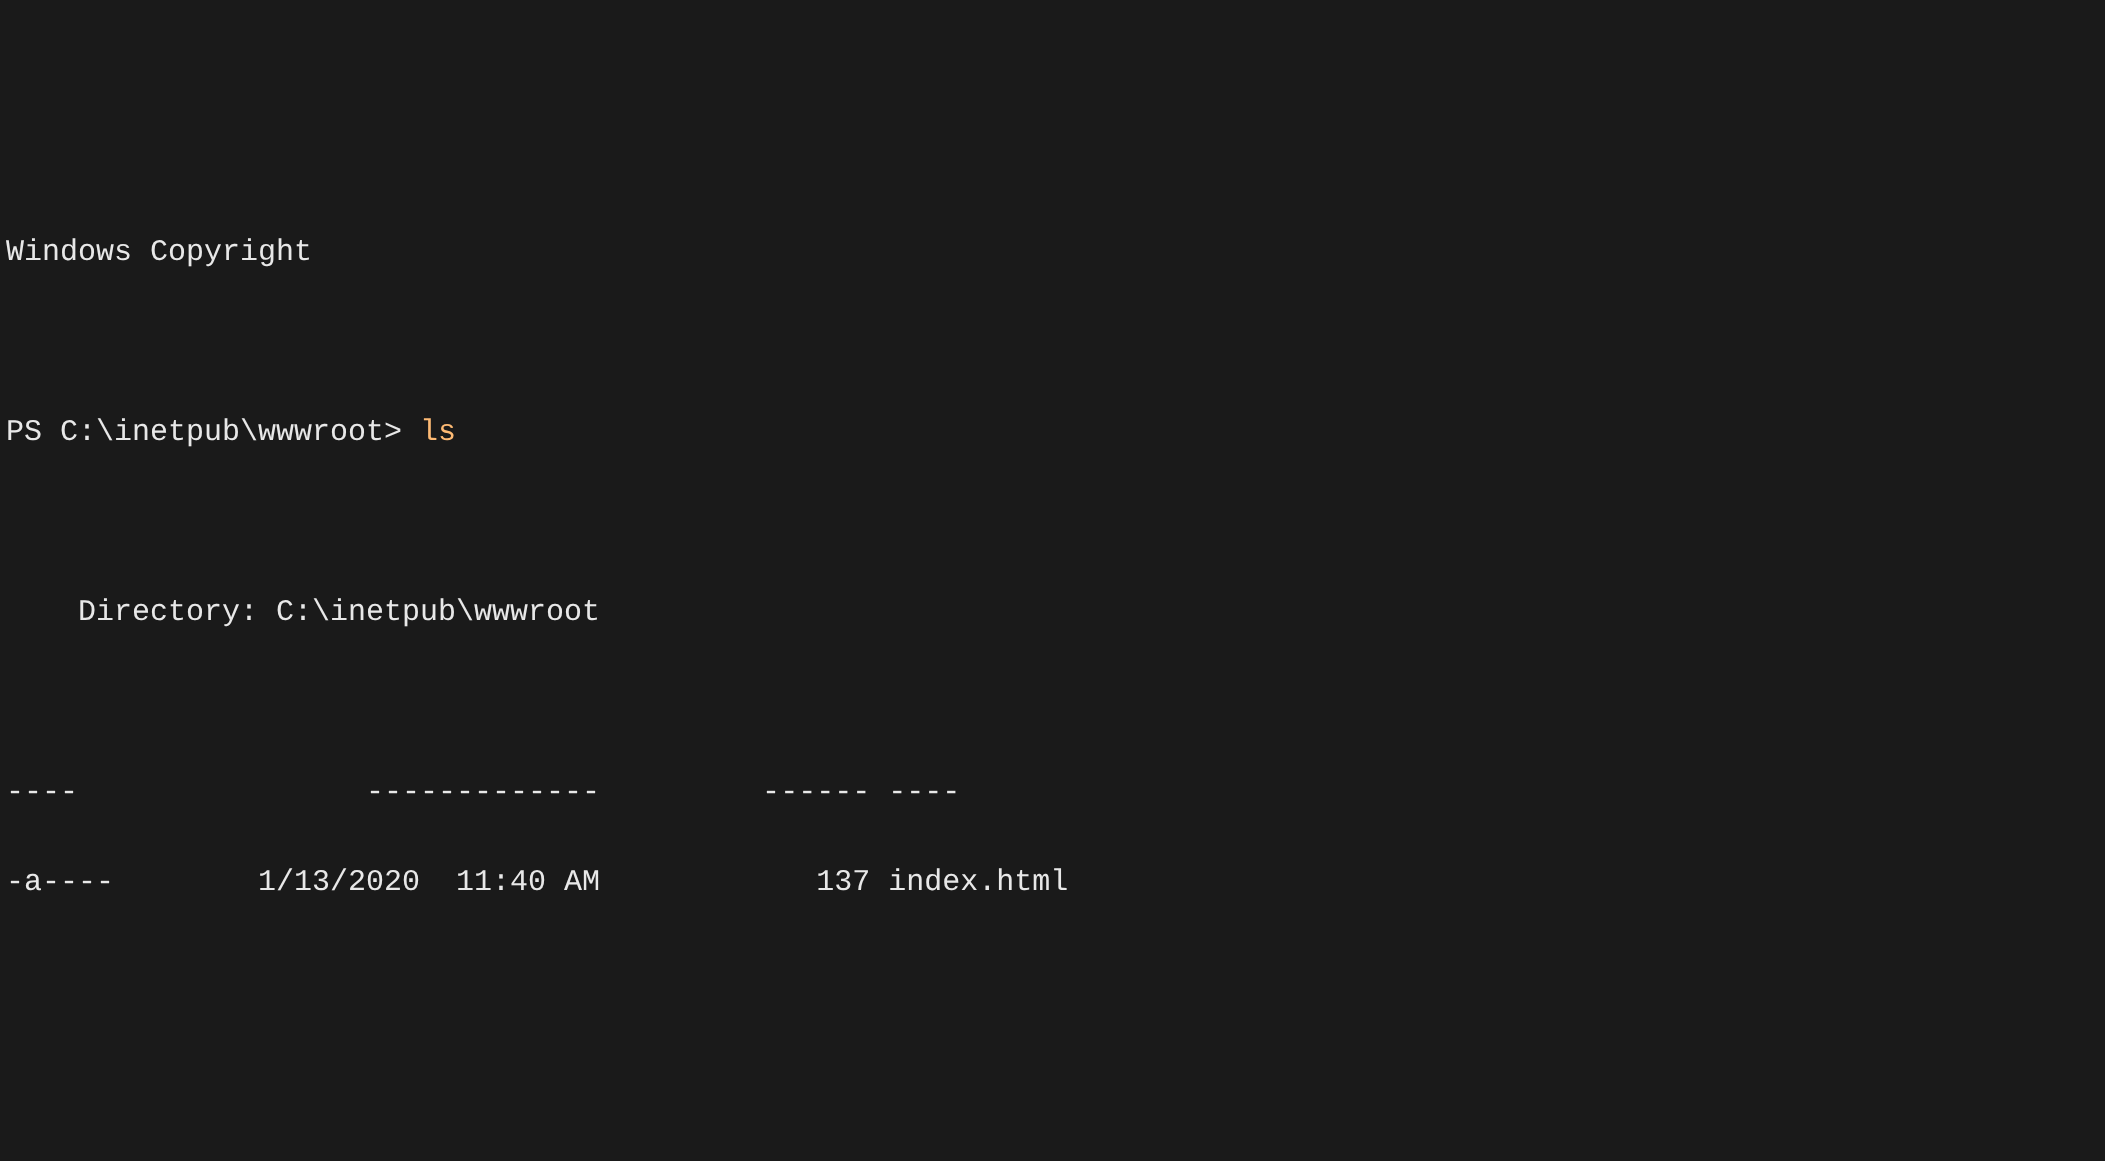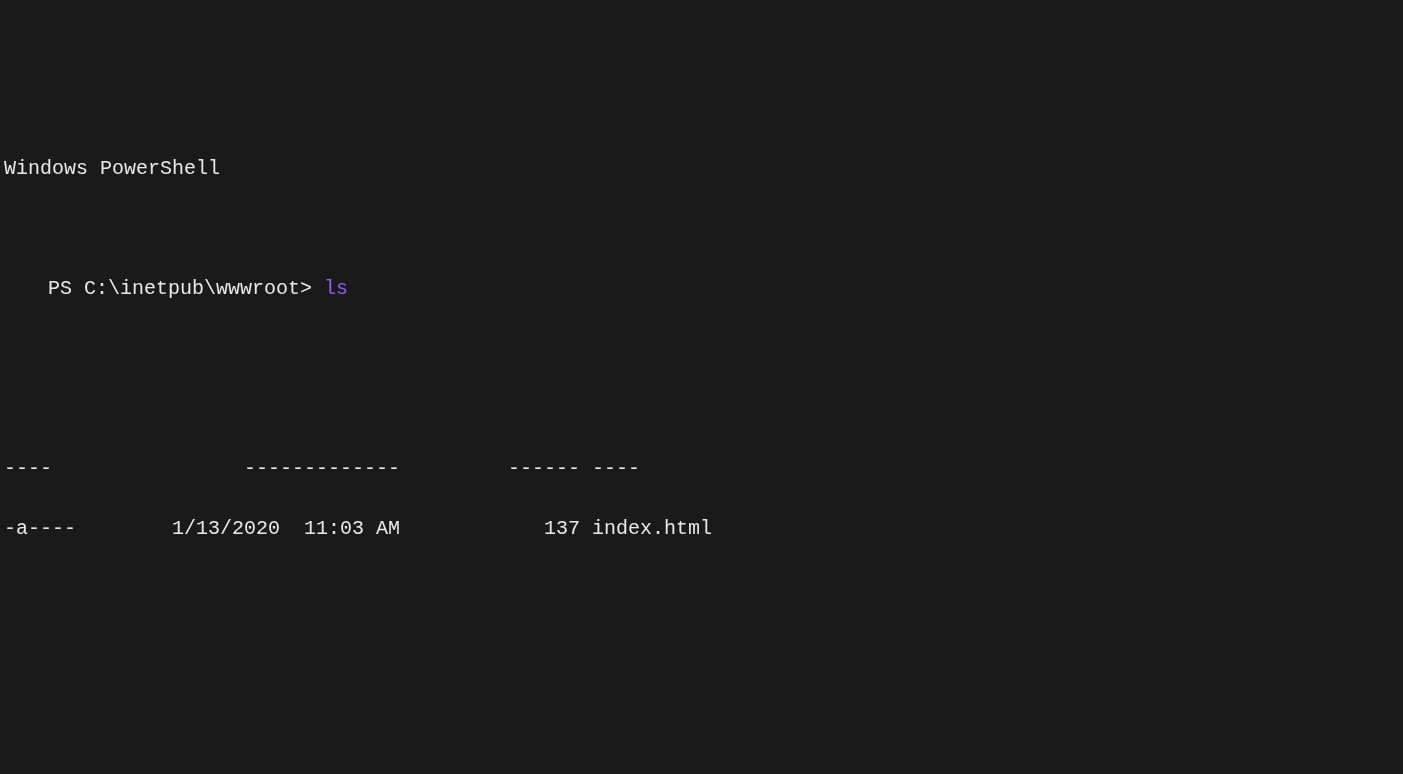--- a/index.html
+++ b/index.html
@@ -9,38 +9,39 @@
       font-family: 'Consolas', 'Courier New', monospace;
       font-size: 20px;
       line-height: 1.5;
       padding: 4px 4px;
       width: 1403px;
       height: 774px;
       overflow: hidden;
       white-space: pre;
     }
     .line { display: block; }
-    .cmd { color: #8b5cf6; }
-    .prompt-line { display: flex; margin-left: 44px; }
+    .cmd { color: #fdba74; }
+    .prompt-line { display: flex; }
   </style>
 </head>
 <body>
 
 
 
 <div>
-<span class="line">Windows PowerShell</span>
+<span class="line">Windows Copyright</span>
 <span class="line"> </span>
 <span class="prompt-line"><span>PS C:\inetpub\wwwroot&gt; </span><span class="cmd">ls</span></span>
 <span class="line"></span>
 <span class="line"></span>
+<span class="line">    Directory: C:\inetpub\wwwroot</span>
 <span class="line"></span>
 <span class="line"></span>
 <span class="line">----                -------------         ------ ----</span>
-<span class="line">-a----        1/13/2020  11:03 AM            137 index.html</span>
+<span class="line">-a----        1/13/2020  11:40 AM            137 index.html</span>
 <span class="line"> </span>
 
 
 
 
 
 
 
 
 

